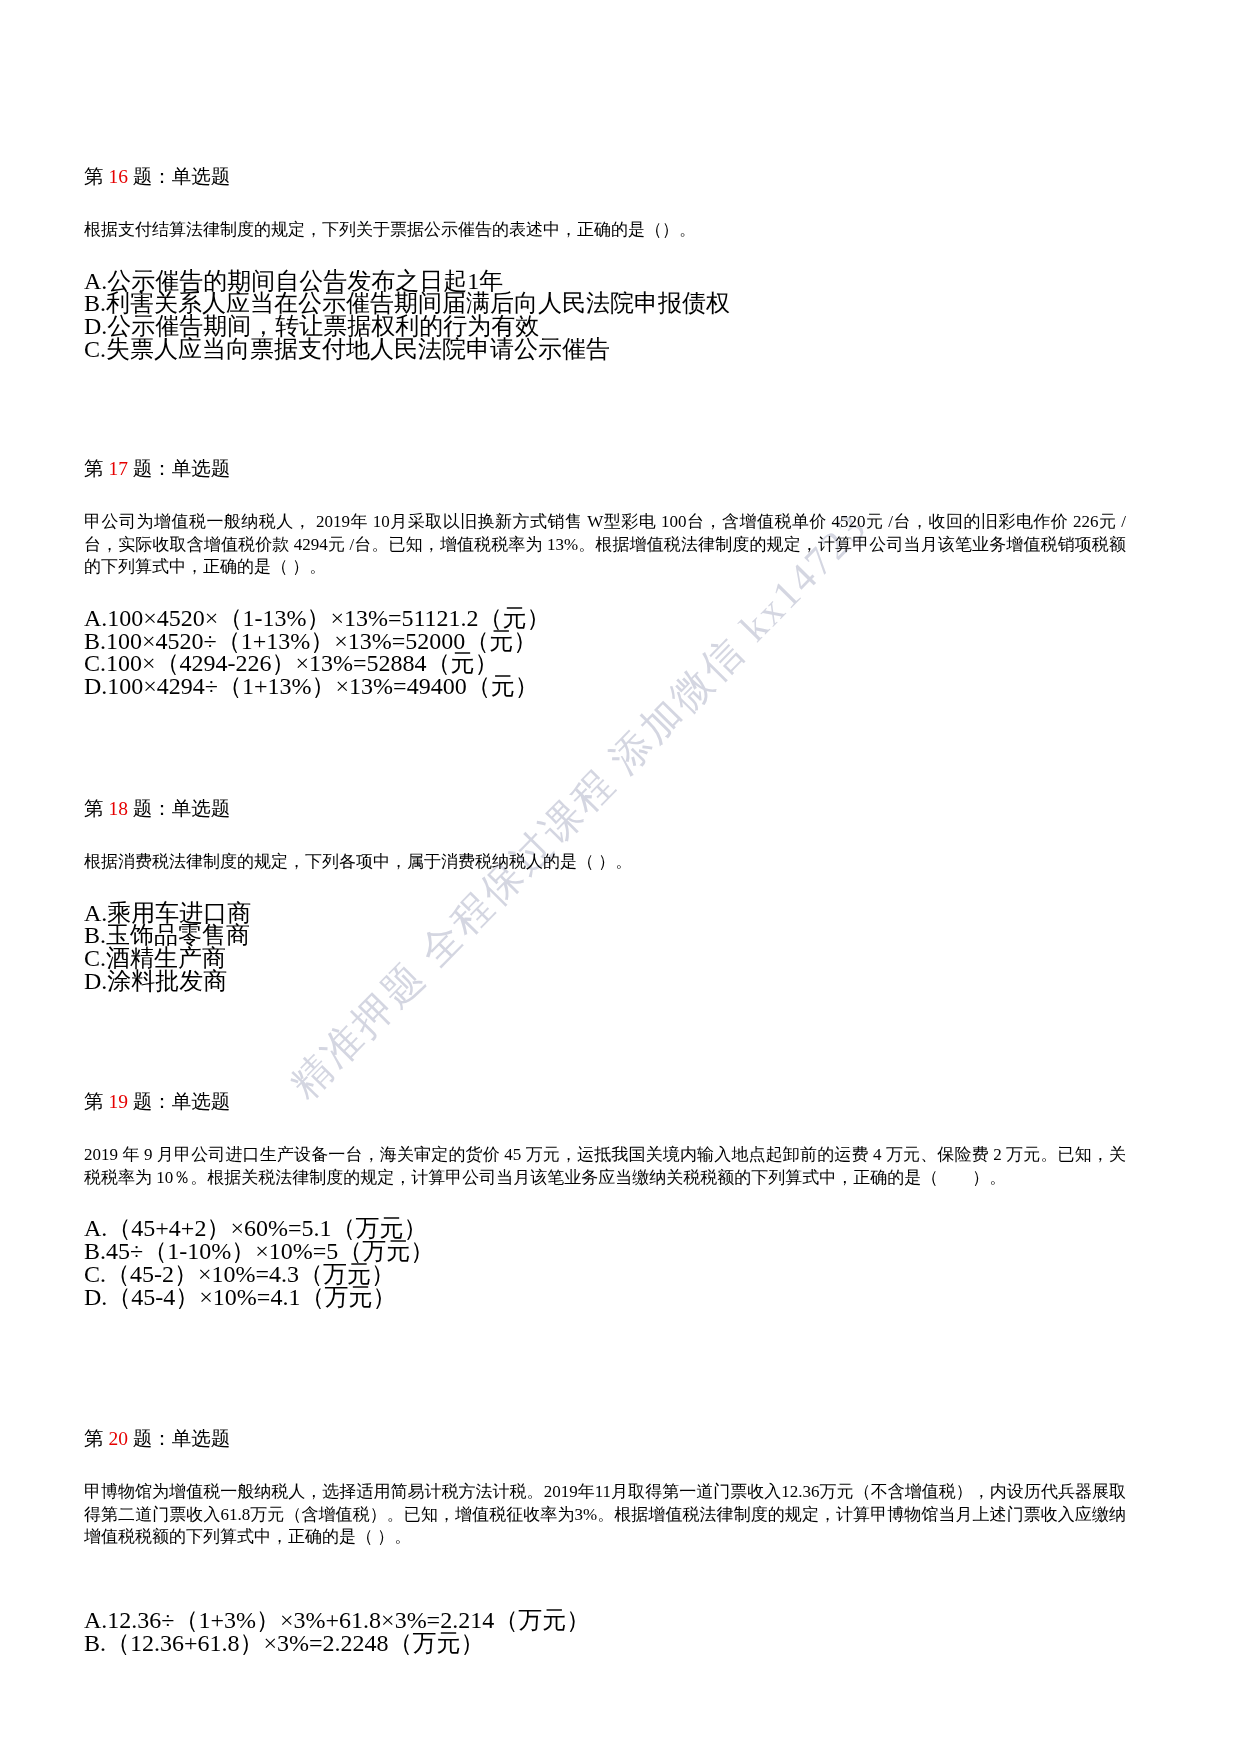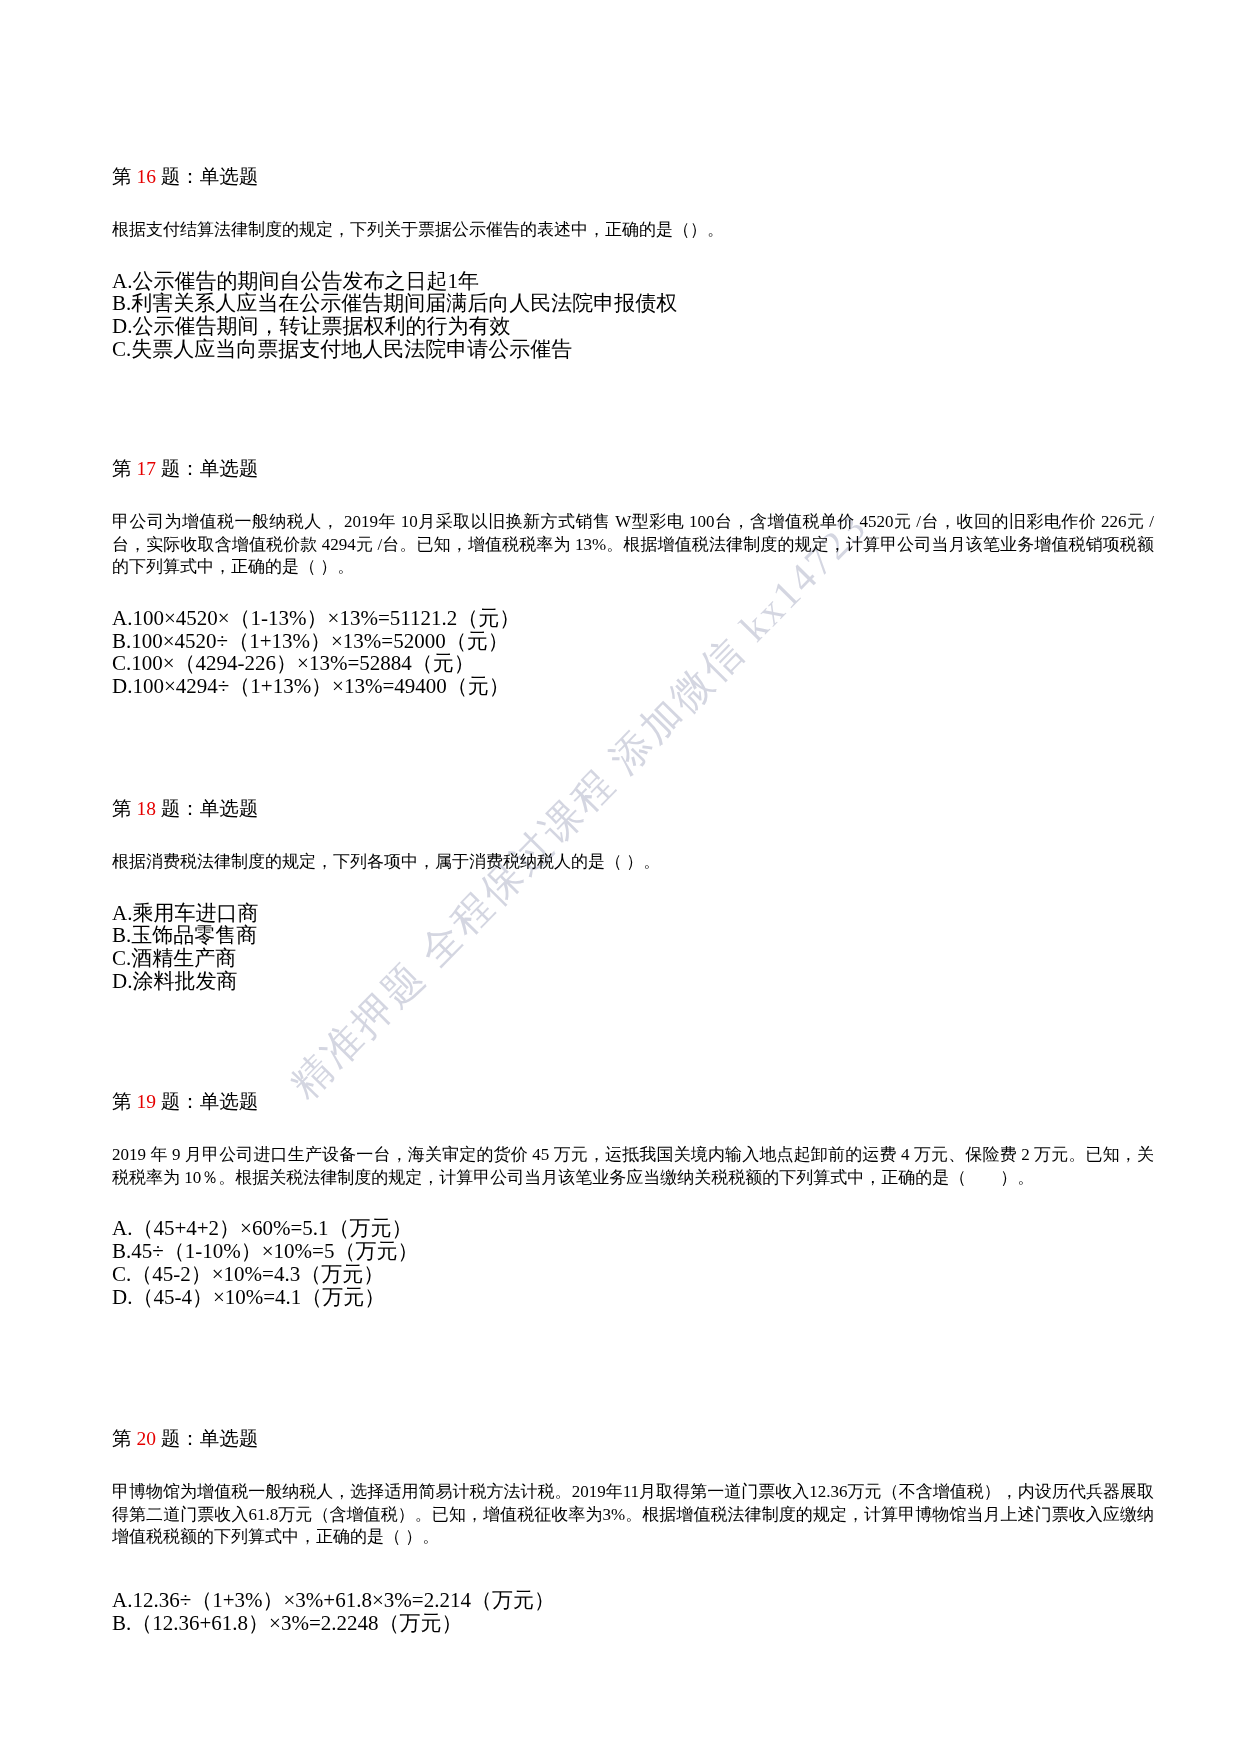--- a/index.html
+++ b/index.html
@@ -21,40 +21,40 @@
     color: rgba(160, 165, 188, 0.45);
     transform: rotate(-45.5deg);
     transform-origin: 0 0;
     white-space: nowrap;
     z-index: 0;
     user-select: none;
     pointer-events: none;
   }
   .q {
     position: absolute;
-    left: 112px;
+    left: 84px;
     width: 1042px;
     z-index: 1;
   }
   .q-header {
     font-size: 19.5px;
     line-height: 23px;
     margin: 0 0 31px 0;
   }
   .q-num { color: #e50000; }
   .q-stem {
     font-size: 17px;
     line-height: 22.6px;
     margin: 0 0 28px 0;
     text-align: justify;
     text-justify: inter-ideograph;
   }
-  .q-stem.wide-gap { margin-bottom: 40px; }
+  .q-stem.wide-gap { margin-bottom: 60px; }
   .q-opts {
-    font-size: 21px;
+    font-size: 24px;
     line-height: 22.8px;
   }
   .opt { white-space: normal; }
 </style>
 </head>
 <body>
 
 <div class="page">
 
   <div class="watermark">精准押题 全程保过课程 添加微信 kx14723</div>

